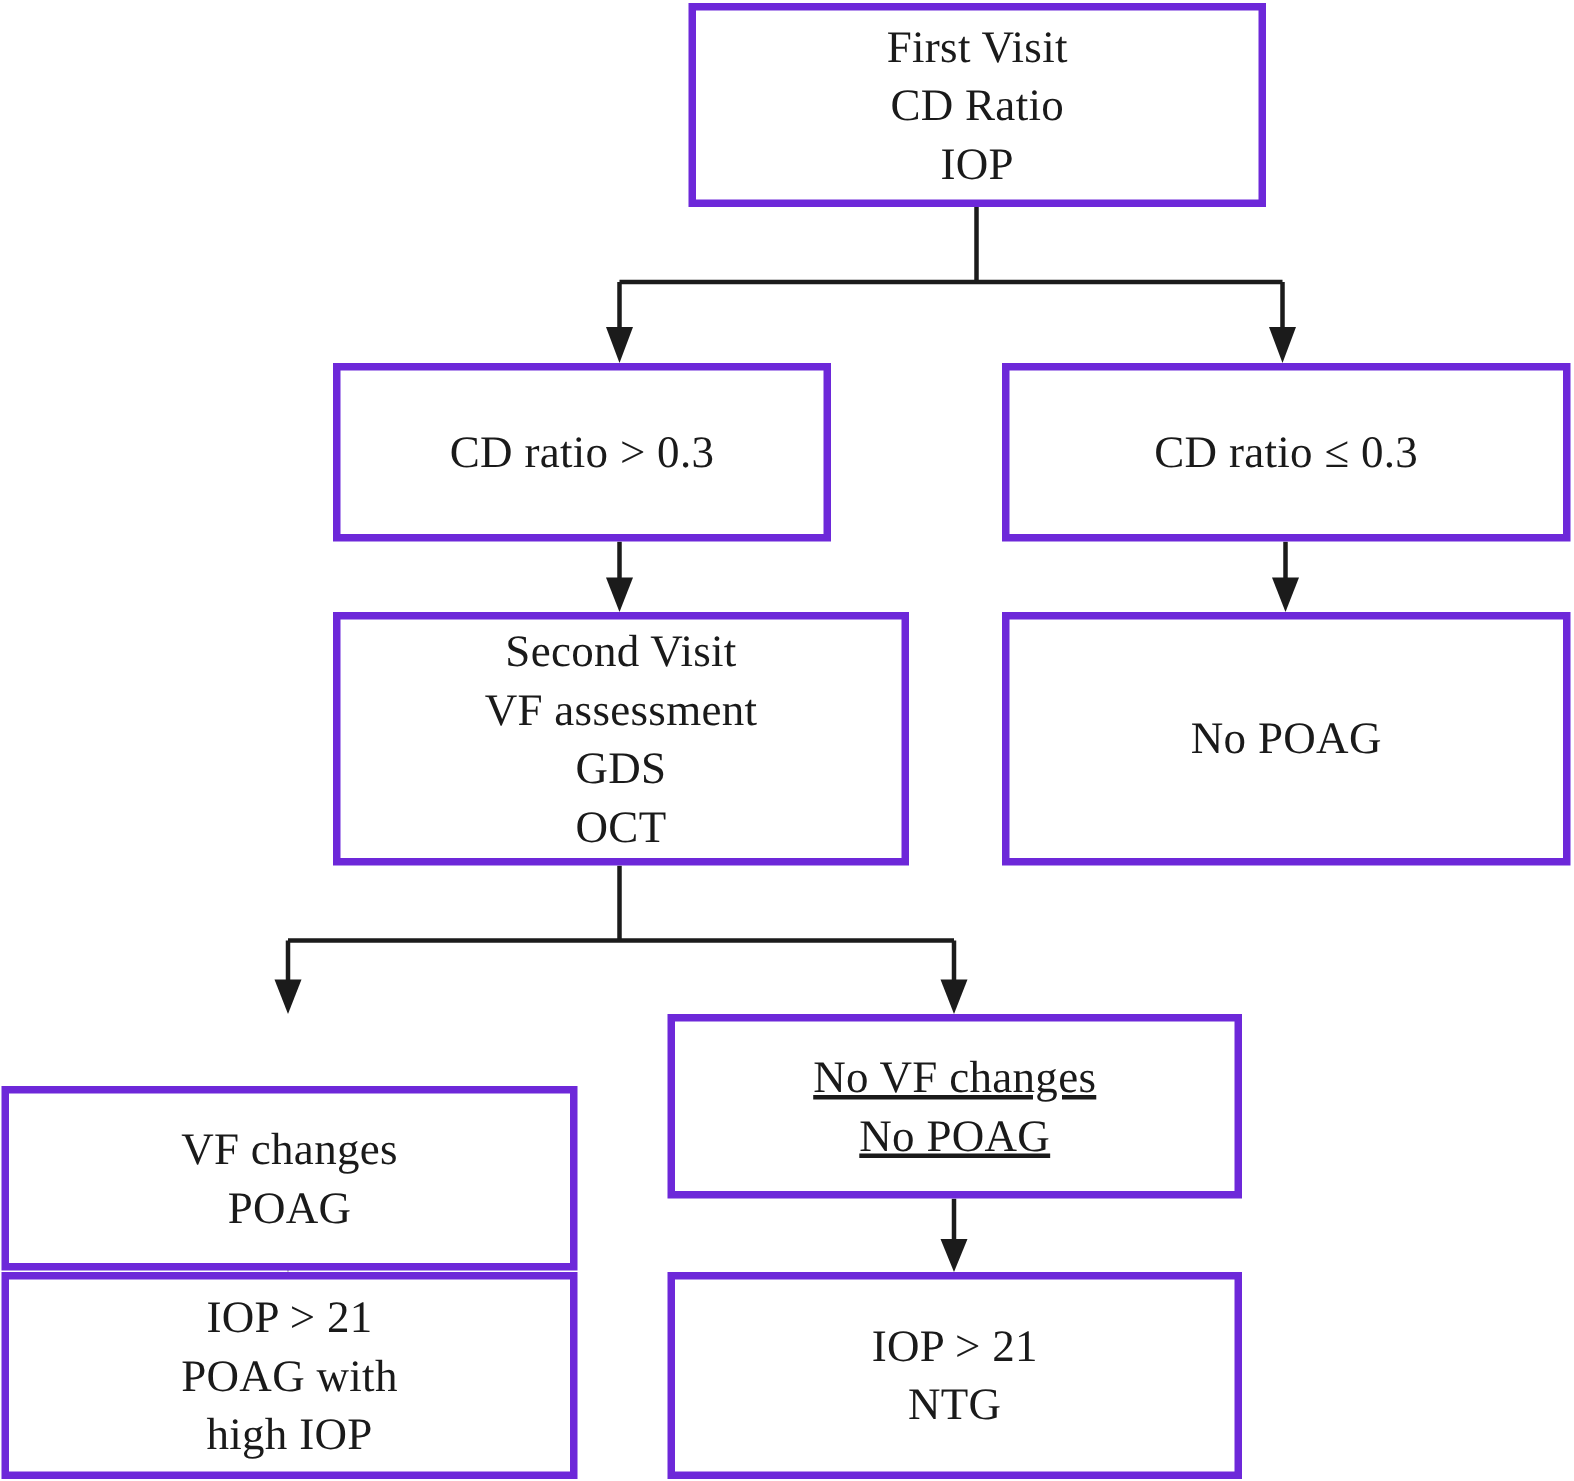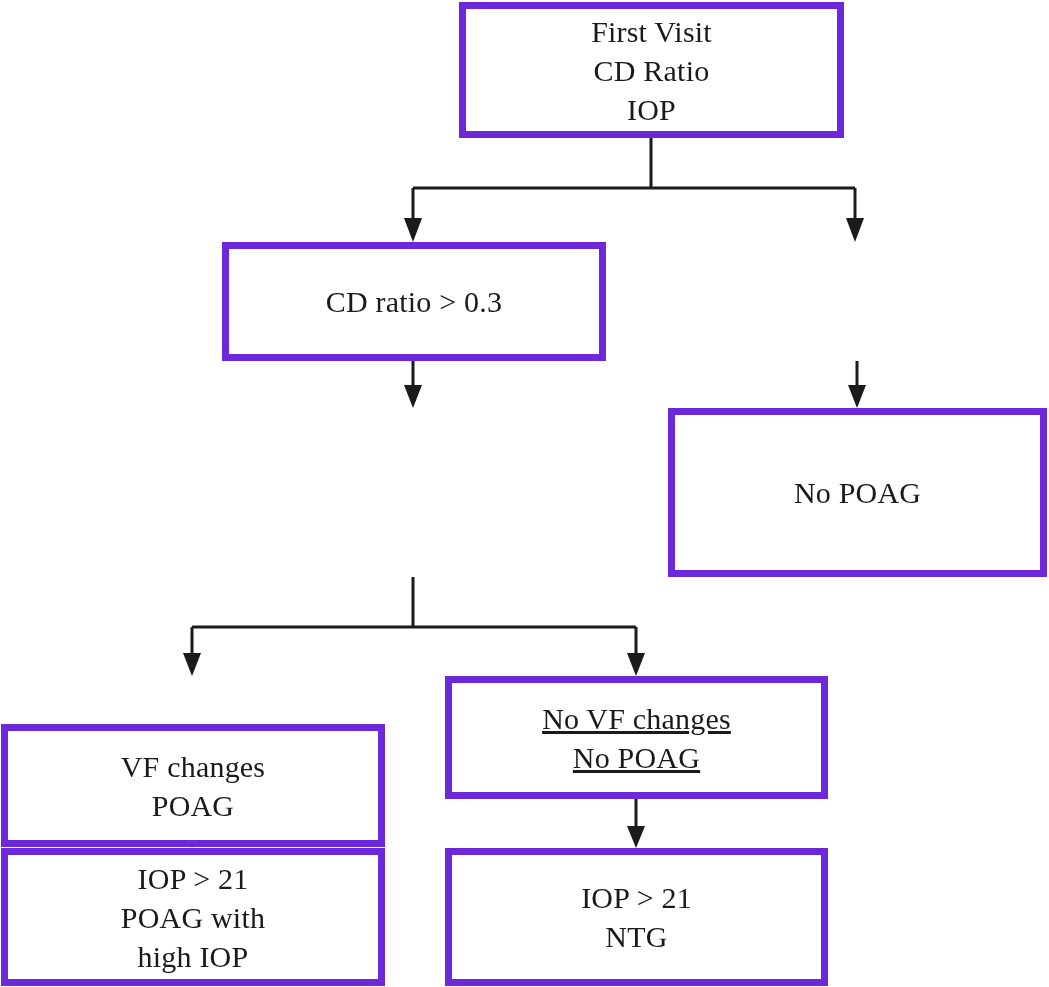--- a/index.html
+++ b/index.html
@@ -15,38 +15,38 @@
   #canvas {
     position: relative;
     width: 1049px;
     height: 987px;
     background: #ffffff;
     overflow: hidden;
   }
   .node {
     position: absolute;
     box-sizing: border-box;
-    border: 7px solid #6d28d9;
+    border: 5px solid #6d28d9;
     background: #ffffff;
     display: flex;
     align-items: center;
     justify-content: center;
     text-align: center;
   }
   .node .lines {
     display: block;
     line-height: 1.30;
     font-size: 30px;
     letter-spacing: 0.2px;
     white-space: pre-line;
     padding: 0 6px;
   }
   
   #node-first-visit      { left: 459px; top: 2px;   width: 385px; height: 136px; }
-  #node-cd-ratio-high    { left: 222px; top: 242px; width: 384px; height: 119px; }
+  #node-cd-ratio-high    { left: 222px; top: 242px; width: 332px; height: 119px; }
   #node-cd-ratio-low     { left: 668px; top: 242px; width: 379px; height: 119px; }
   #node-second-visit     { left: 222px; top: 408px; width: 384px; height: 169px; }
   #node-no-poag          { left: 668px; top: 408px; width: 379px; height: 169px; }
   #node-vf-changes       { left: 1px;   top: 676px; width: 384px; height: 123px; margin-top: 48px; }
   #node-no-vf-changes    { left: 445px; top: 676px; width: 383px; height: 123px; text-decoration: underline; }
   #node-poag-high-iop    { left: 1px;   top: 848px; width: 384px; height: 138px; }
   #node-ntg              { left: 445px; top: 848px; width: 383px; height: 138px; }
 
   svg#connectors {
     position: absolute;
@@ -115,21 +115,30 @@
   <div class="node" id="node-first-visit">
     <span class="lines">First Visit
 CD Ratio
 IOP</span>
   </div>
 
   <div class="node" id="node-cd-ratio-high">
     <span class="lines">CD ratio &gt; 0.3</span>
   </div>
 
+  <div class="node" id="node-cd-ratio-low">
+    <span class="lines">CD ratio ≤ 0.3</span>
+  </div>
 
+  <div class="node" id="node-second-visit">
+    <span class="lines">Second Visit
+VF assessment
+GDS
+OCT</span>
+  </div>
 
   <div class="node" id="node-no-poag">
     <span class="lines">No POAG</span>
   </div>
 
   <div class="node" id="node-vf-changes">
     <span class="lines">VF changes
 POAG</span>
   </div>
 

